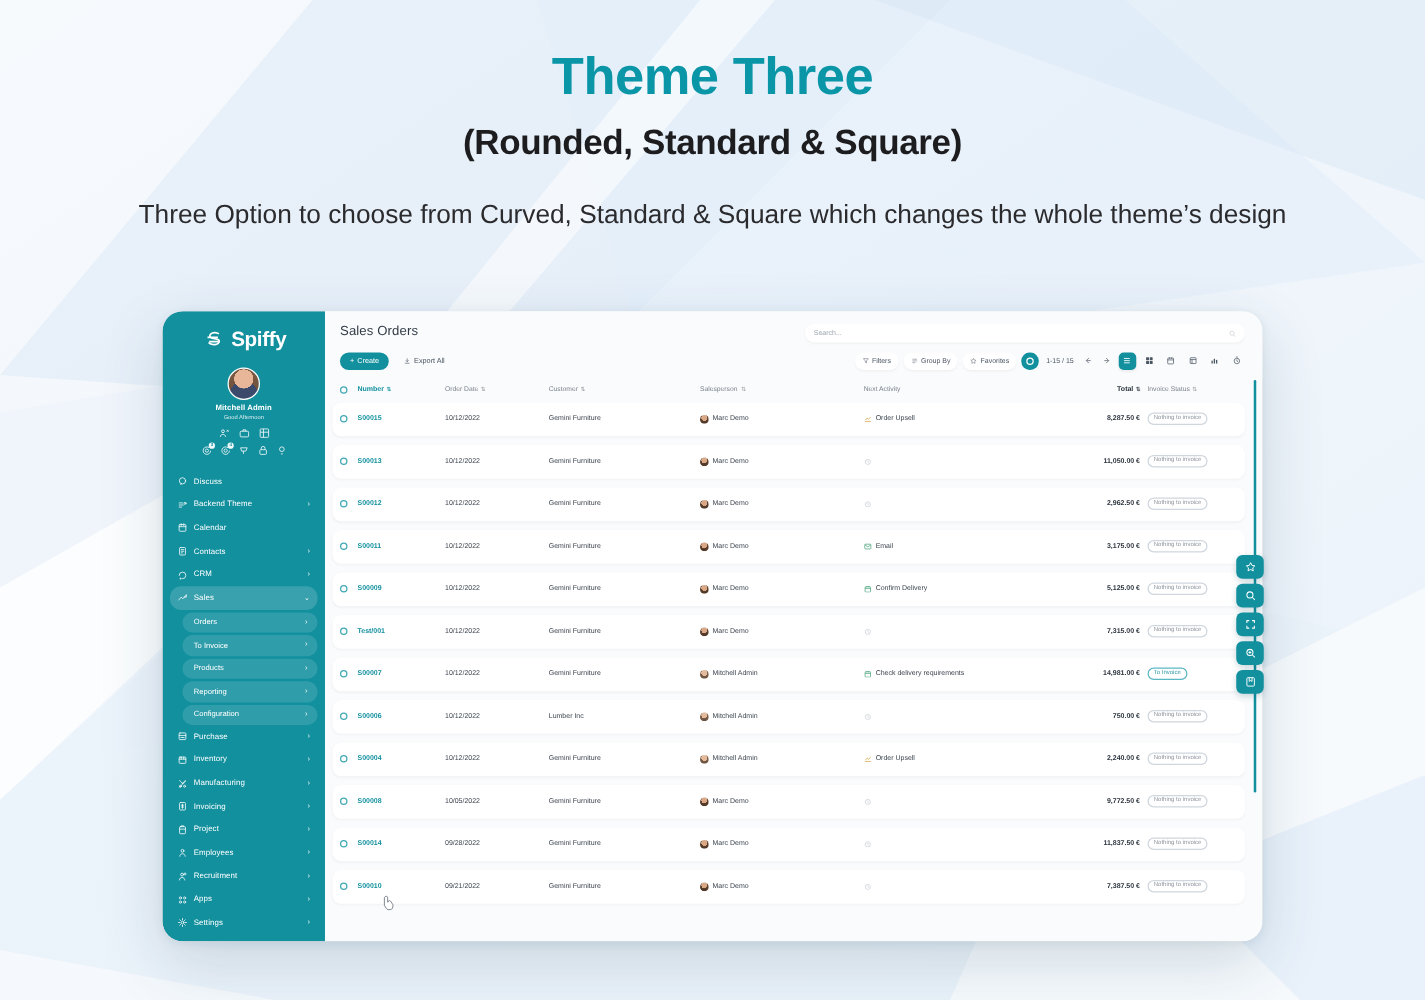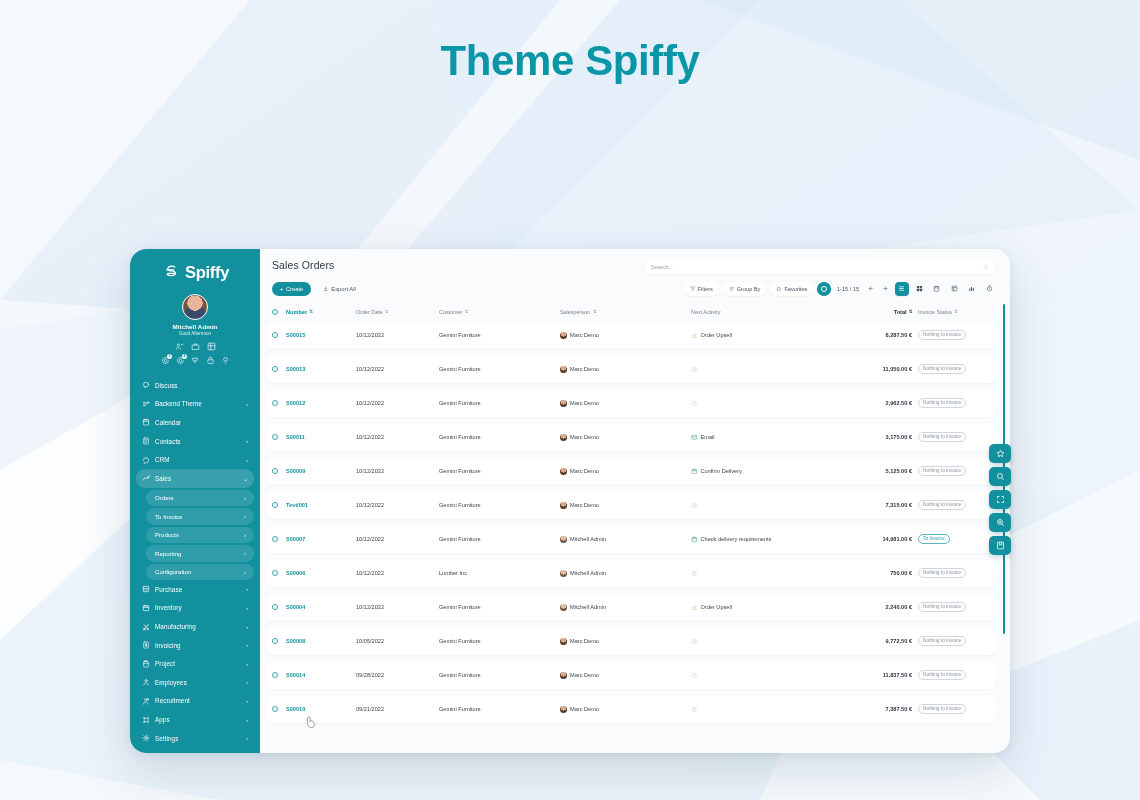--- a/index.html
+++ b/index.html
@@ -211,21 +211,23 @@
   <polygon points="0,330 480,250 300,560 0,620" fill="#eef5fc" opacity="0.85"></polygon>
   <polygon points="0,470 300,300 330,330 0,640" fill="#ffffff" opacity="0.75"></polygon>
   <polygon points="0,640 340,330 1140,520 1140,800 0,800" fill="#eaf2fa" opacity="0.8"></polygon>
   <polygon points="840,620 1140,470 1140,800 760,800" fill="#ffffff" opacity="0.55"></polygon>
   <polygon points="940,700 1140,620 1140,800 1040,800" fill="#e4eef9" opacity="0.7"></polygon>
   <polygon points="0,760 220,800 0,800" fill="#ffffff" opacity="0.5"></polygon>
   <polygon points="560,0 620,0 330,340 300,320" fill="#ffffff" opacity="0.55"></polygon>
 </svg>
 
 <div class="hero">
-  <div class="hero-title">Theme Spiffy</div>
+  <div class="hero-title">Theme Three</div>
+  <div class="hero-sub">(Rounded, Standard &amp; Square)</div>
+  <div class="hero-desc">Three Option to choose from Curved, Standard &amp; Square which changes the whole theme’s design</div>
 </div>
 
 <div id="app">
 
   <div id="sidebar">
     <div class="brand">
       <span class="brand-mark">
         <svg viewBox="0 0 24 24" fill="none" stroke="#fff" stroke-width="1.6">
           <path d="M17 6.2c-2-1.6-6-1.9-8 .1-1.6 1.6-.6 3.3 1.4 3.9 2.6.8 6.2.5 6.8 2.6.5 1.8-1.6 3.4-4.2 3.6-2.6.2-5-.7-6-2"></path>
           <path d="M6 9.4h10M7.6 13.6h10"></path>

